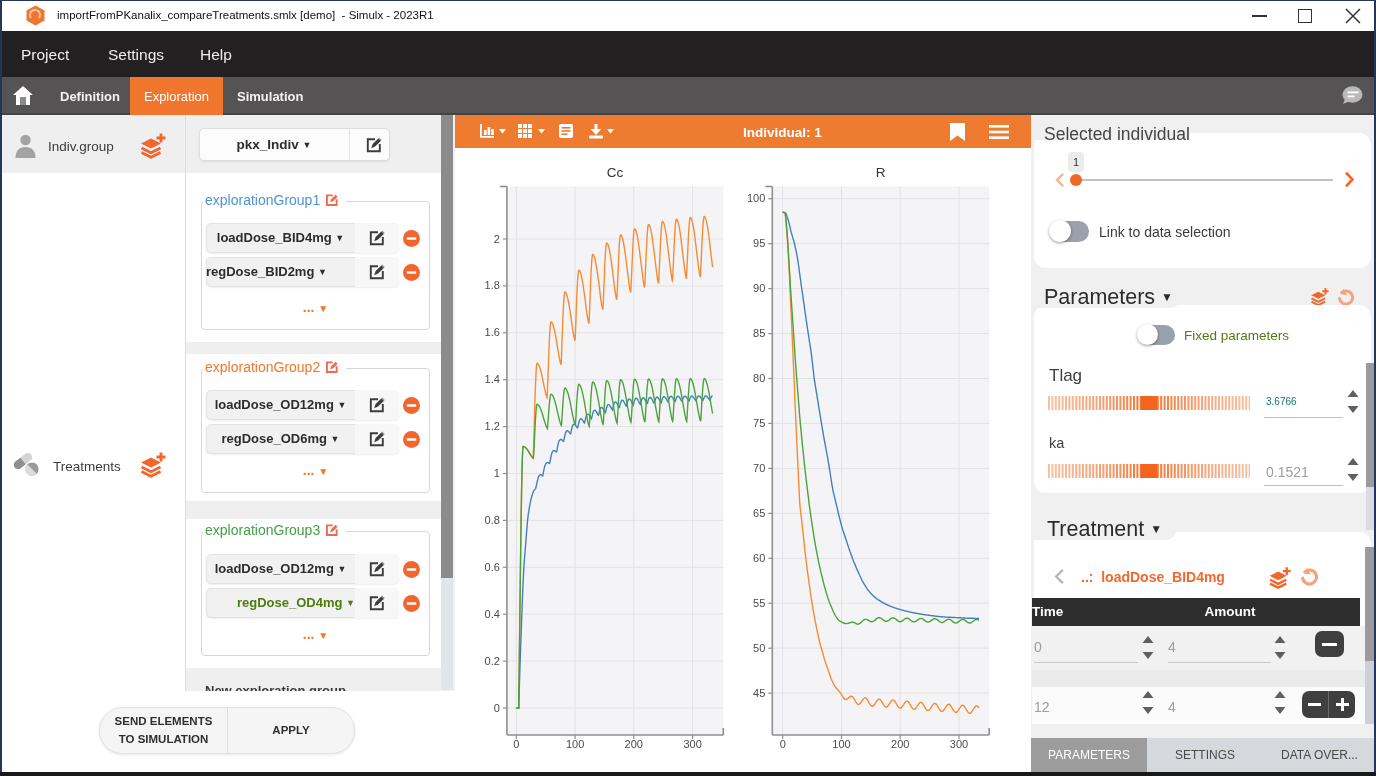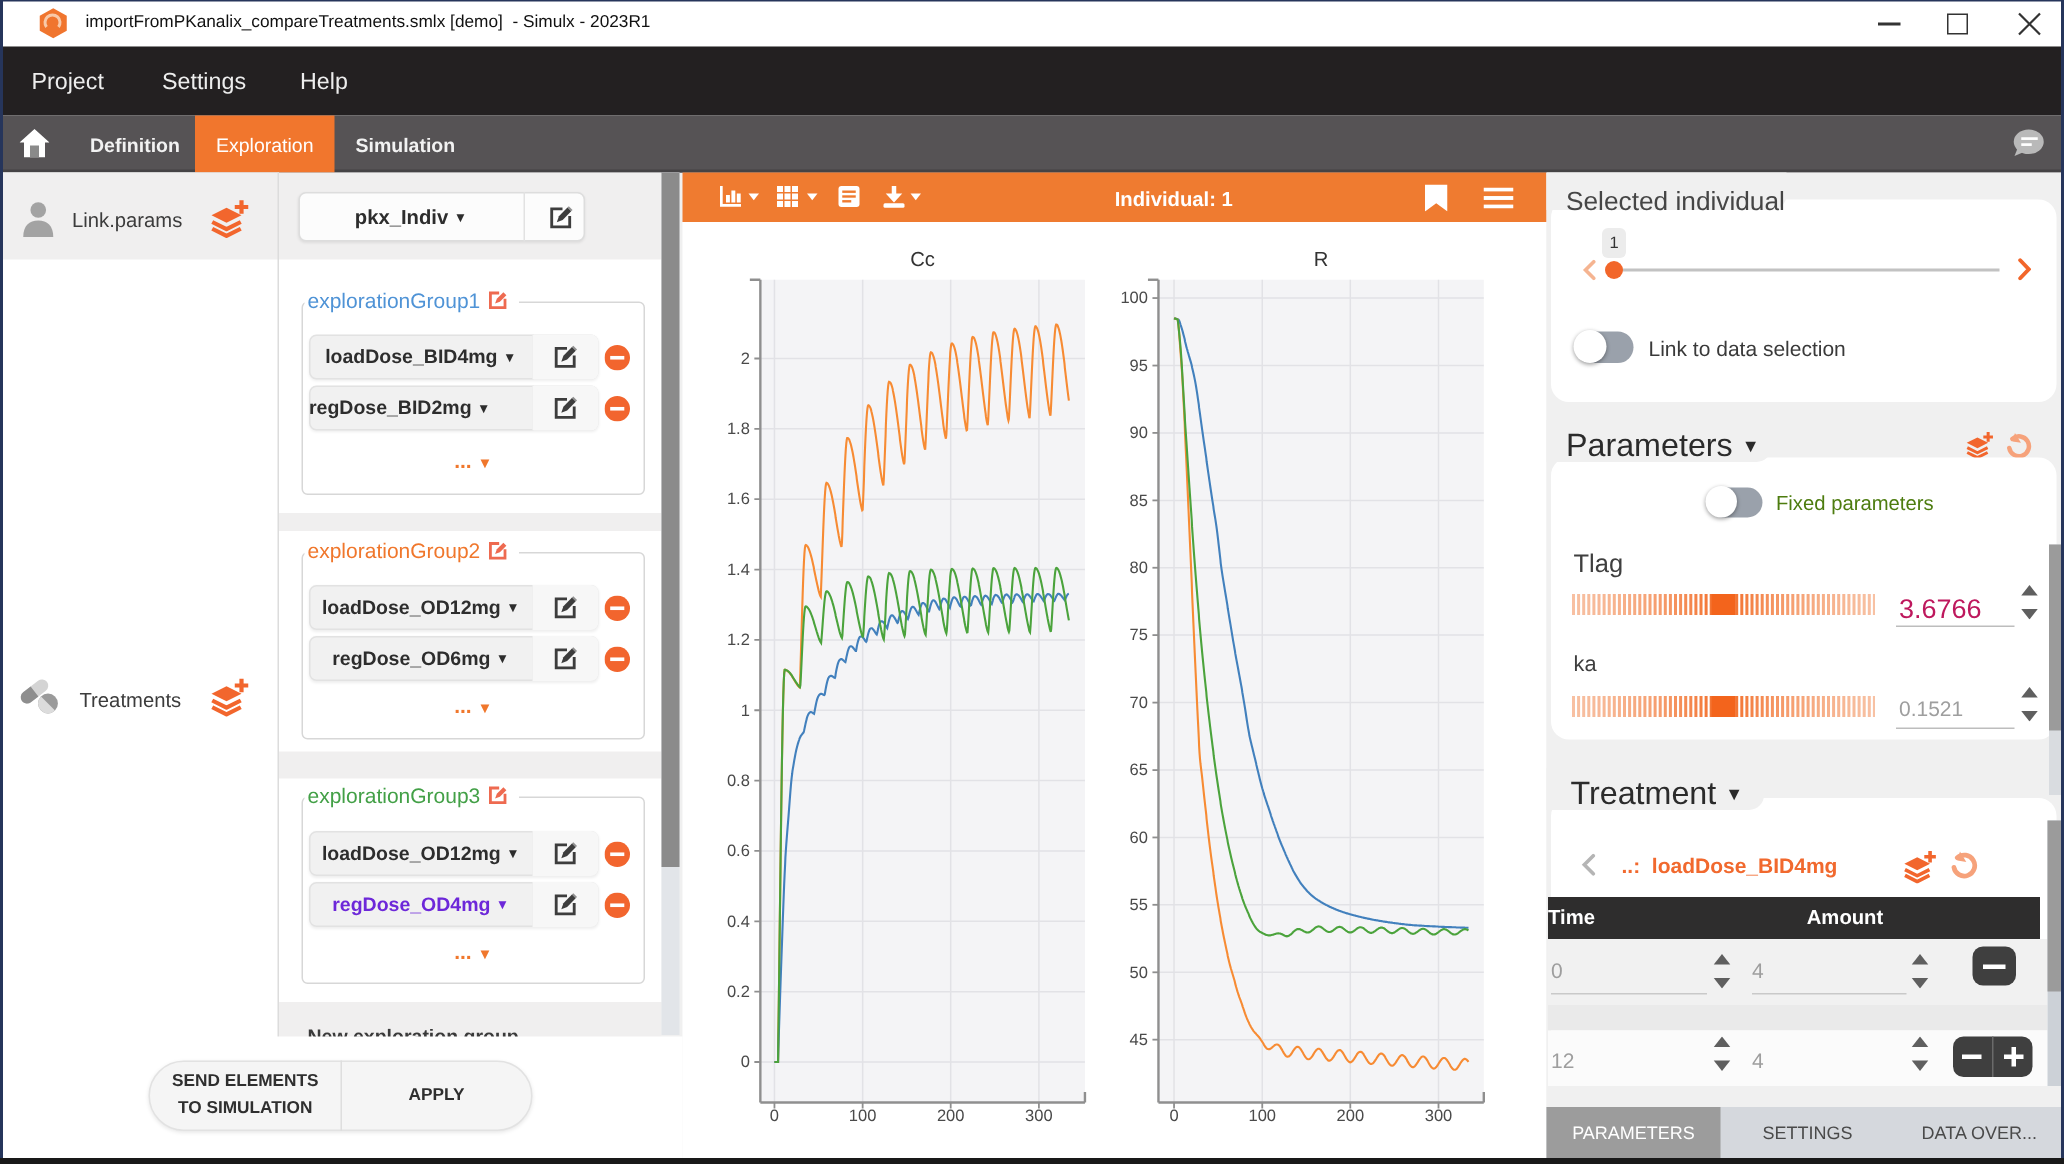--- a/index.html
+++ b/index.html
@@ -34,21 +34,21 @@
 <rect x="6.5" y="5.5" width="11" height="1.8" fill="#fff"></rect>
 <rect x="6.5" y="9.5" width="7" height="1.8" fill="#fff"></rect>
 </svg>
 <div class="abs" style="left:0;top:115px;width:186px;height:657px;background:#fff"></div>
 <div class="abs" style="left:0;top:115px;width:186px;height:58px;background:#f0efef"></div>
 <div class="abs" style="left:185px;top:115px;width:1px;height:582px;background:#dcdcdc"></div>
 <svg class="abs" style="left:14px;top:133px" width="23" height="25" viewBox="0 0 23 25">
 <circle cx="11.5" cy="7" r="5.2" fill="#a3a3a3"></circle>
 <path d="M1.5 25 C1.5 17.5 5.5 14 11.5 14 C17.5 14 21.5 17.5 21.5 25 Z" fill="#a3a3a3"></path>
 </svg>
-<div class="abs" style="left:48px;top:139px;font-size:13.5px;color:#3c3c3c">Link.params</div>
+<div class="abs" style="left:48px;top:139px;font-size:13.5px;color:#3c3c3c">Indiv.group</div>
 <svg style="position:absolute;left:138px;top:132px" width="28" height="28" viewBox="0 0 28 28">
 <path d="M3 11.5 L13 6.5 L23 11.5 L13 16.5 Z" fill="#f2662d"></path>
 <path d="M3.5 16 L13 20.8 L22.5 16" fill="none" stroke="#f2662d" stroke-width="2.8" stroke-linejoin="round"></path>
 <path d="M3.5 20.5 L13 25.3 L22.5 20.5" fill="none" stroke="#f2662d" stroke-width="2.8" stroke-linejoin="round"></path>
 <path d="M23 1.5 v9 M18.5 6 h9" stroke="#f2662d" stroke-width="2.8"></path>
 </svg>
 <svg class="abs" style="left:12px;top:450px" width="28" height="28" viewBox="0 0 28 28">
 <g transform="rotate(-38 11 11)">
 <rect x="0.5" y="6.8" width="21" height="8.4" rx="4.2" fill="#d4d4d4"></rect>
 <path d="M11 6.8 H4.7 A4.2 4.2 0 0 0 4.7 15.2 H11 Z" fill="#8e8e8e"></path>
@@ -153,21 +153,21 @@
 <div style="position:absolute;left:206px;top:554px;width:193px;height:30px;background:#f1f1f1;border:1px solid #e2e2e2;border-radius:5px;box-shadow:0 1px 2px rgba(0,0,0,.07)"></div>
 <div style="position:absolute;left:206px;top:554px;width:149px;height:30px;line-height:30px;text-align:center;font-size:13px;font-weight:bold;color:#2d2d2d">loadDose_OD12mg <span style="font-size:9px;position:relative;top:-1px">▼</span></div>
 <div style="position:absolute;left:355px;top:554px;width:1px;height:30px;background:#ddd"></div>
 <div style="position:absolute;left:355px;top:554px;width:44px;height:30px;background:#f7f7f7;border-radius:0 5px 5px 0"></div>
 <svg style="position:absolute;left:368px;top:560px" width="18" height="18" viewBox="0 0 18 18">
 <path d="M10 3.2 H2.8 V15.2 H14.8 V8" fill="none" stroke="#3d3d3d" stroke-width="1.9"></path>
 <path d="M6.2 12.2 L7.6 8.1 L13.3 2.4 L15.8 4.9 L10.1 10.6 L6.2 12.2 Z" fill="#3d3d3d"></path>
 <path d="M14.2 1.5 L16.7 4 L15.8 4.9 L13.3 2.4 Z" fill="#3d3d3d" opacity="0.55"></path>
 </svg>
 <div style="position:absolute;left:206px;top:588px;width:193px;height:30px;background:#f1f1f1;border:1px solid #e2e2e2;border-radius:5px;box-shadow:0 1px 2px rgba(0,0,0,.07)"></div>
-<div style="position:absolute;left:206px;top:588px;width:149px;height:30px;line-height:30px;text-align:center;font-size:13px;font-weight:bold;color:#6d28d9">regDose_OD4mg <span style="font-size:9px;position:relative;top:-1px">▼</span></div>
+<div style="position:absolute;left:206px;top:588px;width:149px;height:30px;line-height:30px;text-align:right;font-size:13px;font-weight:bold;color:#4d7c0f">regDose_OD4mg <span style="font-size:9px;position:relative;top:-1px">▼</span></div>
 <div style="position:absolute;left:355px;top:588px;width:1px;height:30px;background:#ddd"></div>
 <div style="position:absolute;left:355px;top:588px;width:44px;height:30px;background:#f7f7f7;border-radius:0 5px 5px 0"></div>
 <svg style="position:absolute;left:368px;top:594px" width="18" height="18" viewBox="0 0 18 18">
 <path d="M10 3.2 H2.8 V15.2 H14.8 V8" fill="none" stroke="#3d3d3d" stroke-width="1.9"></path>
 <path d="M6.2 12.2 L7.6 8.1 L13.3 2.4 L15.8 4.9 L10.1 10.6 L6.2 12.2 Z" fill="#3d3d3d"></path>
 <path d="M14.2 1.5 L16.7 4 L15.8 4.9 L13.3 2.4 Z" fill="#3d3d3d" opacity="0.55"></path>
 </svg>
 <svg style="position:absolute;left:402.5px;top:560.5px" width="17.0" height="17.0" viewBox="0 0 17 17">
 <circle cx="8.5" cy="8.5" r="8.5" fill="#f2652e"></circle>
 <rect x="3.8" y="7.3" width="9.4" height="2.4" fill="#fff"></rect>
@@ -430,21 +430,21 @@
       <rect x="176.8" y="0" width="2" height="14" fill="rgb(247,181,146)"></rect>
       <rect x="180.2" y="0" width="2" height="14" fill="rgb(247,183,148)"></rect>
       <rect x="183.6" y="0" width="2" height="14" fill="rgb(247,185,151)"></rect>
       <rect x="187.0" y="0" width="2" height="14" fill="rgb(247,187,154)"></rect>
       <rect x="190.4" y="0" width="2" height="14" fill="rgb(247,188,156)"></rect>
       <rect x="193.8" y="0" width="2" height="14" fill="rgb(247,190,158)"></rect>
       <rect x="197.2" y="0" width="2" height="14" fill="rgb(248,191,161)"></rect>
       <rect x="200.6" y="0" width="2" height="14" fill="rgb(248,193,163)"></rect>
       <rect x="93.0" y="0" width="16" height="14" fill="#f3641c"></rect>
     </svg></div>
-<div class="abs" style="left:1266px;top:396px;font-size:18px;color:#be185d">3.6766</div>
+<div class="abs" style="left:1266px;top:396px;font-size:10px;color:#0f766e">3.6766</div>
 <div class="abs" style="left:1264px;top:417px;width:79px;height:1px;background:#bdbdbd"></div>
 <svg style="position:absolute;left:1347px;top:390px" width="12" height="23" viewBox="0 0 12 23">
 <path d="M6 0 L11.5 7 H0.5 Z" fill="#5f5f5f"></path>
 <path d="M6 23 L11.5 16 H0.5 Z" fill="#5f5f5f"></path>
 </svg>
 <div class="abs" style="left:1049px;top:435px;font-size:14.5px;color:#3f3f3f">ka</div>
 <div class="abs" style="left:1048px;top:464px;width:202px;height:14px"><svg width="202" height="14">
       <rect x="0.0" y="0" width="2" height="14" fill="rgb(248,192,162)"></rect>
       <rect x="3.4" y="0" width="2" height="14" fill="rgb(248,191,160)"></rect>
       <rect x="6.8" y="0" width="2" height="14" fill="rgb(247,189,158)"></rect>

